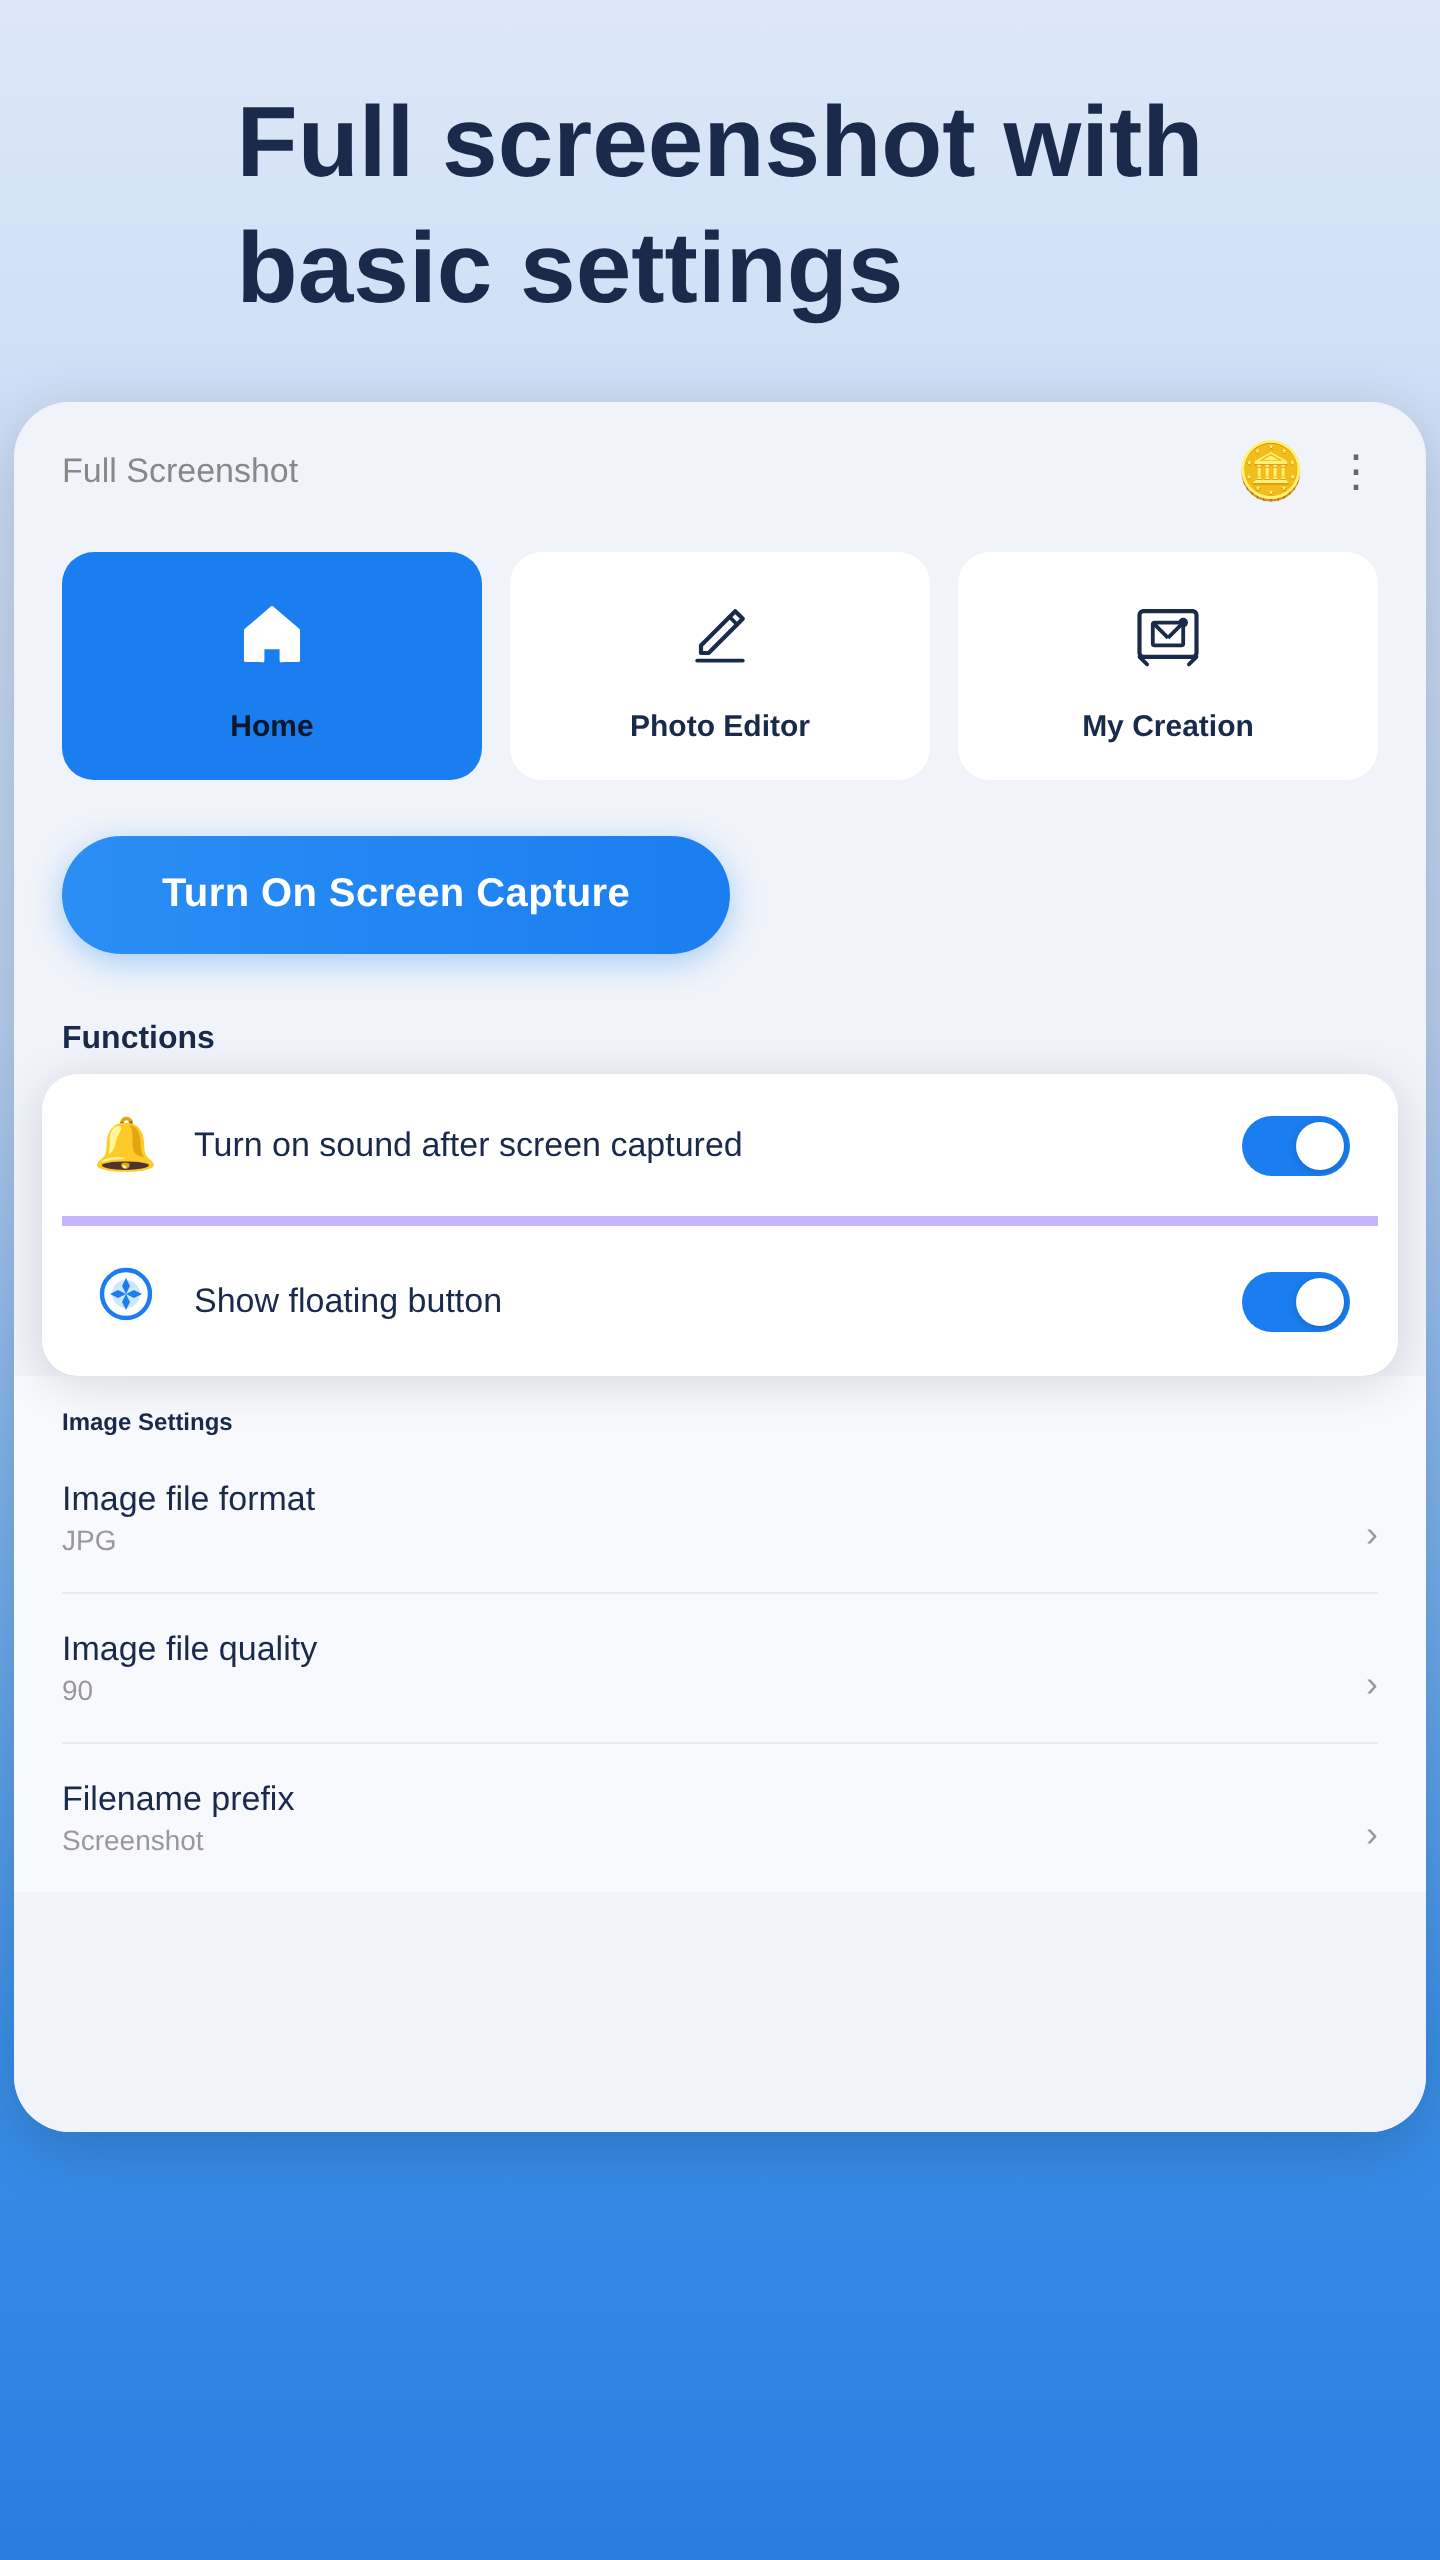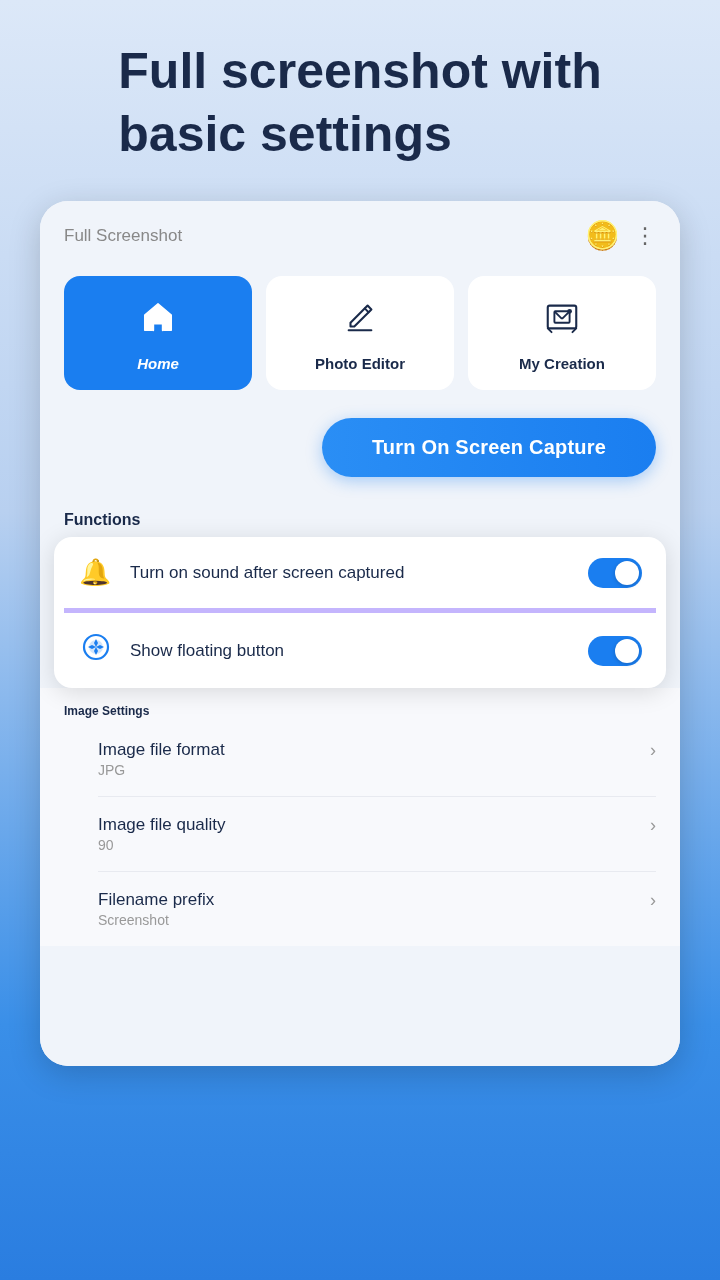--- a/index.html
+++ b/index.html
@@ -18,21 +18,21 @@
     .page-title {
       color: #1a2a4a;
       font-size: 50px;
       font-weight: 700;
       line-height: 1.25;
       margin-bottom: 36px;
       padding: 0 60px;
     }
 
     .phone-card {
-      width: 640px;
+      width: 706px;
       background: #f0f4fa;
       border-radius: 28px;
       overflow: hidden;
       box-shadow: 0 8px 32px rgba(0,0,0,0.18);
       position: relative;
     }
 
     
     .app-bar {
       background: #f0f4fa;
@@ -97,22 +97,21 @@
       color: white;
     }
 
     .nav-tile-label {
       font-size: 15px;
       font-weight: 600;
       color: #1a2a4a;
     }
 
     .nav-tile.active .nav-tile-label {
-      color: #ffffff;
-      font-style: italic;
+      color: #0f172a;
     }
 
     
     .home-svg {
       width: 38px;
       height: 38px;
     }
 
     .creation-svg {
       width: 38px;
@@ -120,21 +119,21 @@
     }
 
     .editor-svg {
       width: 38px;
       height: 38px;
     }
 
     
     .cta-section {
       display: flex;
-      justify-content: flex-end;
+      justify-content: flex-start;
       padding: 10px 24px 22px 24px;
     }
 
     .cta-button {
       background: linear-gradient(90deg, #2a8ef5 0%, #1a7ef0 100%);
       color: white;
       border: none;
       border-radius: 50px;
       padding: 18px 50px;
       font-size: 20px;
@@ -224,25 +223,24 @@
 
     .settings-label {
       font-size: 12px;
       font-weight: 700;
       color: #1a2a4a;
       margin-bottom: 4px;
     }
 
     .settings-row {
       display: flex;
-      align-items: flex-start;
+      align-items: flex-end;
       padding: 18px 0;
       border-bottom: 1px solid #e8eaf0;
       cursor: pointer;
-      margin-left: 34px;
     }
 
     .settings-row:last-child {
       border-bottom: none;
     }
 
     .settings-row-content {
       flex: 1;
     }
 

